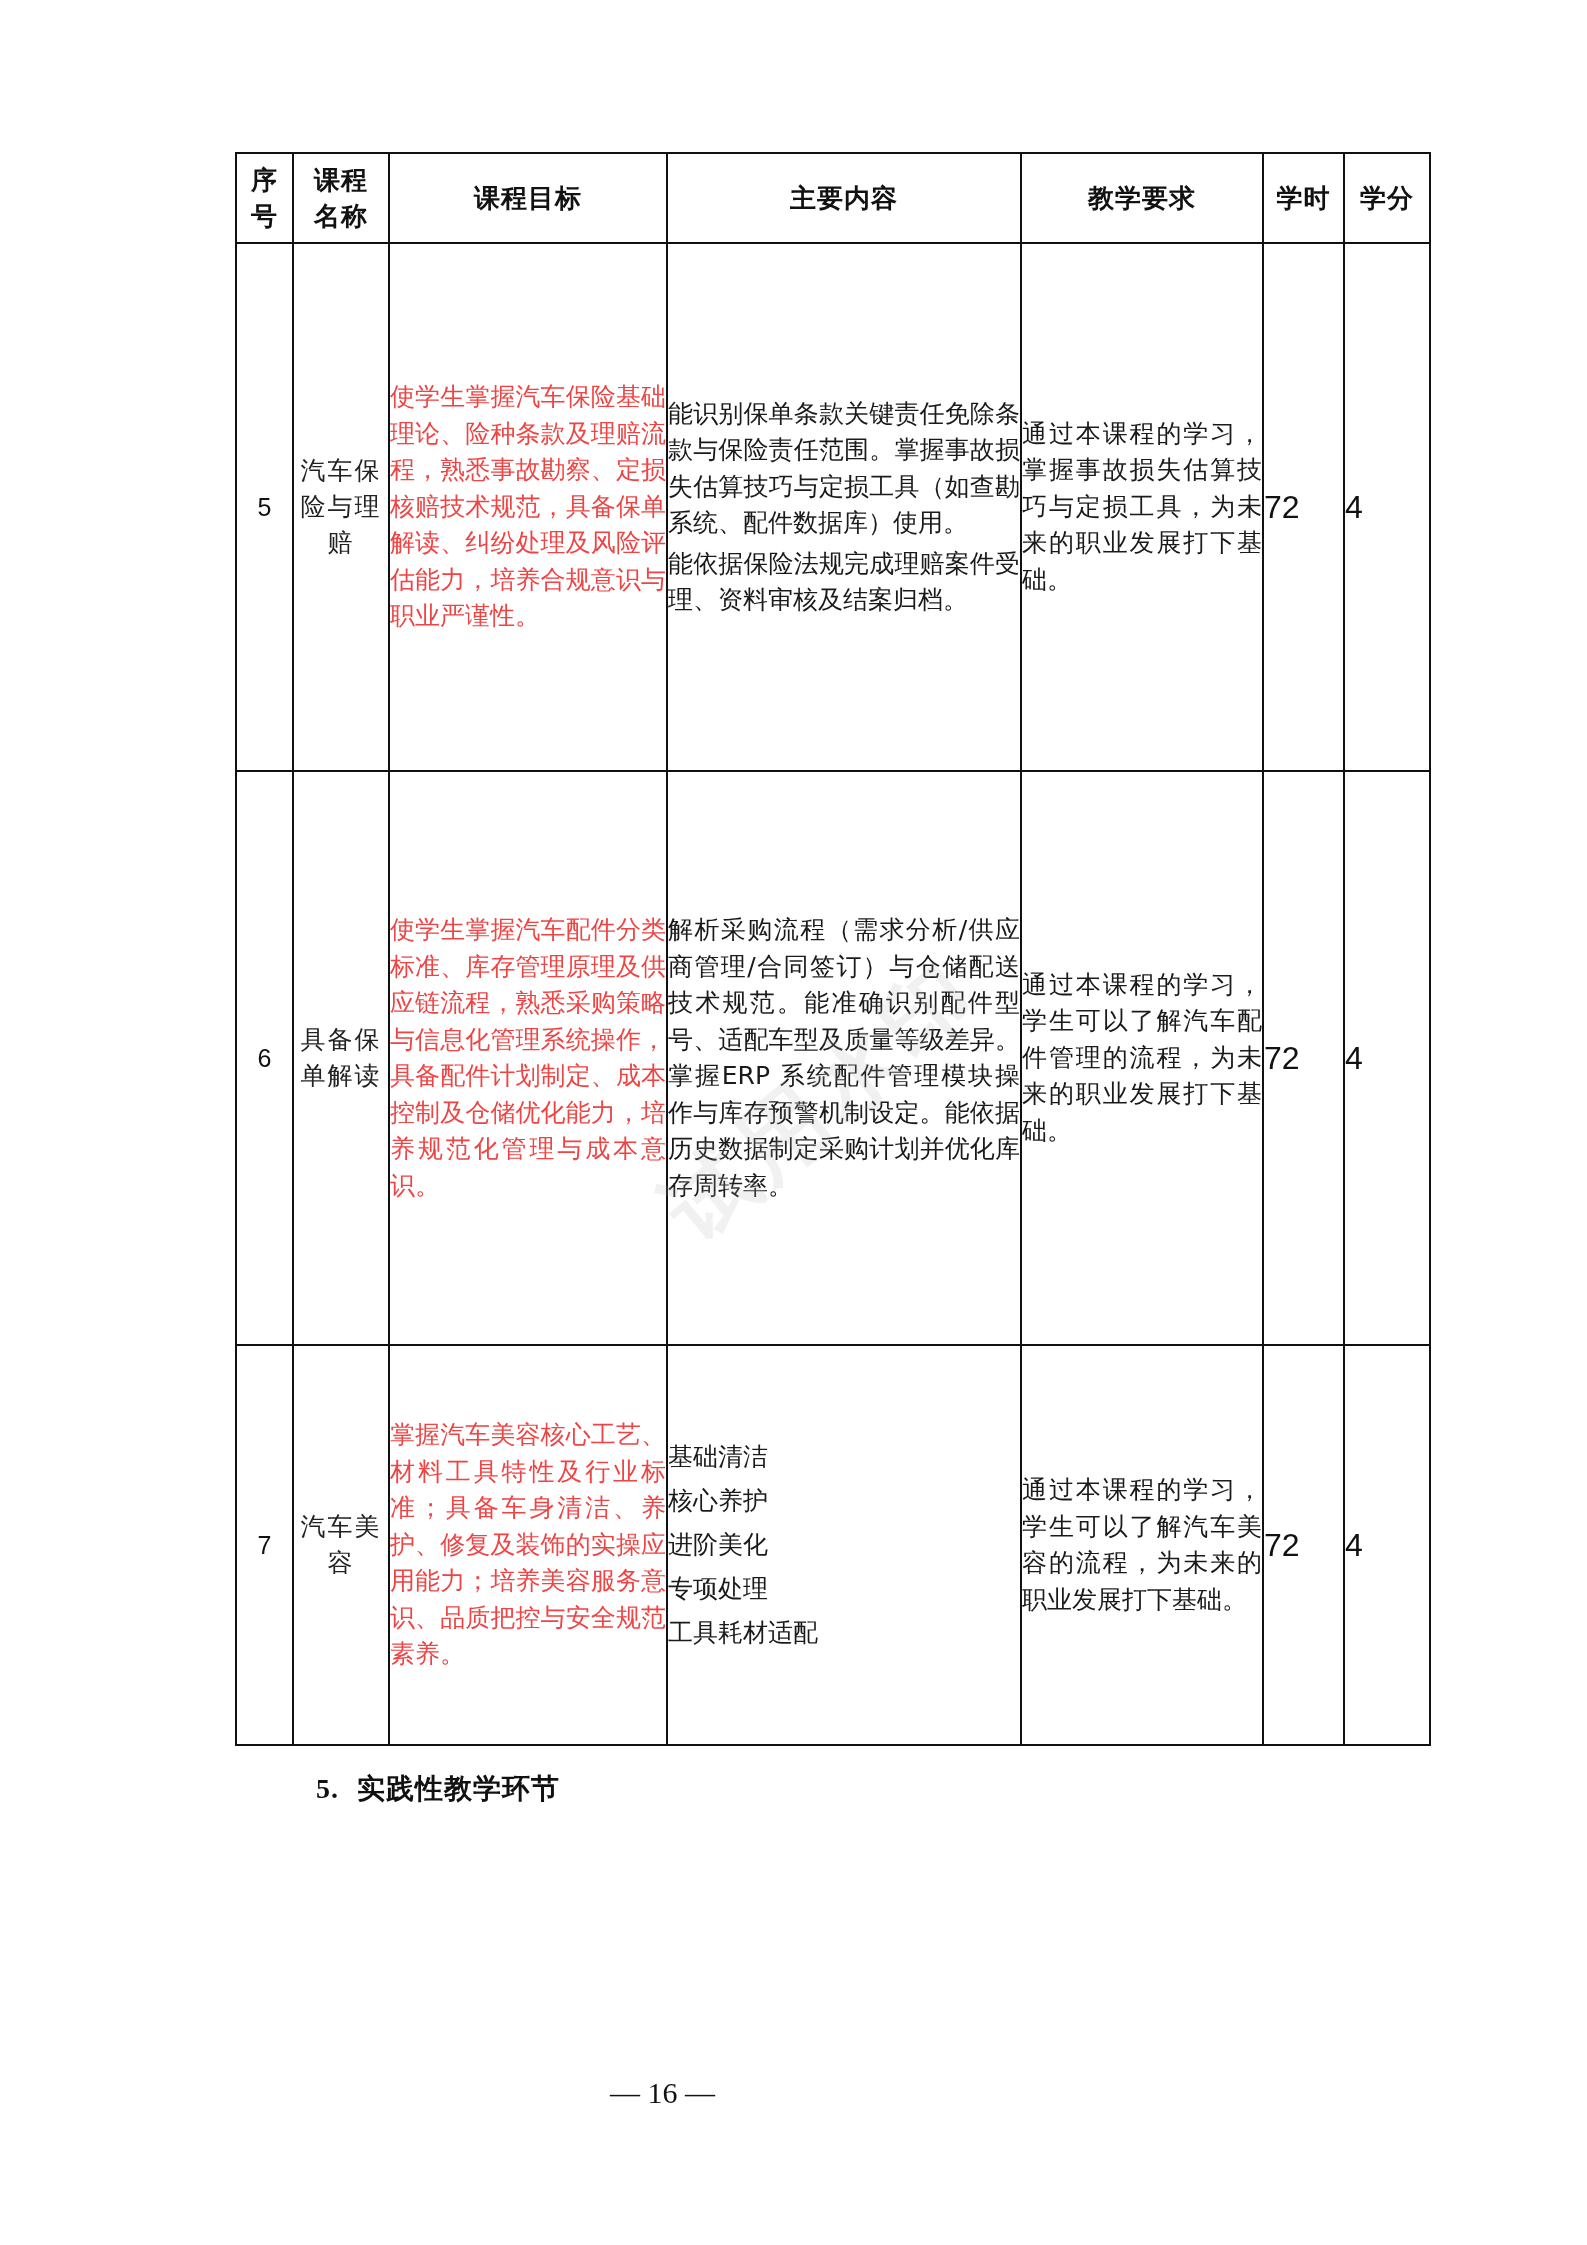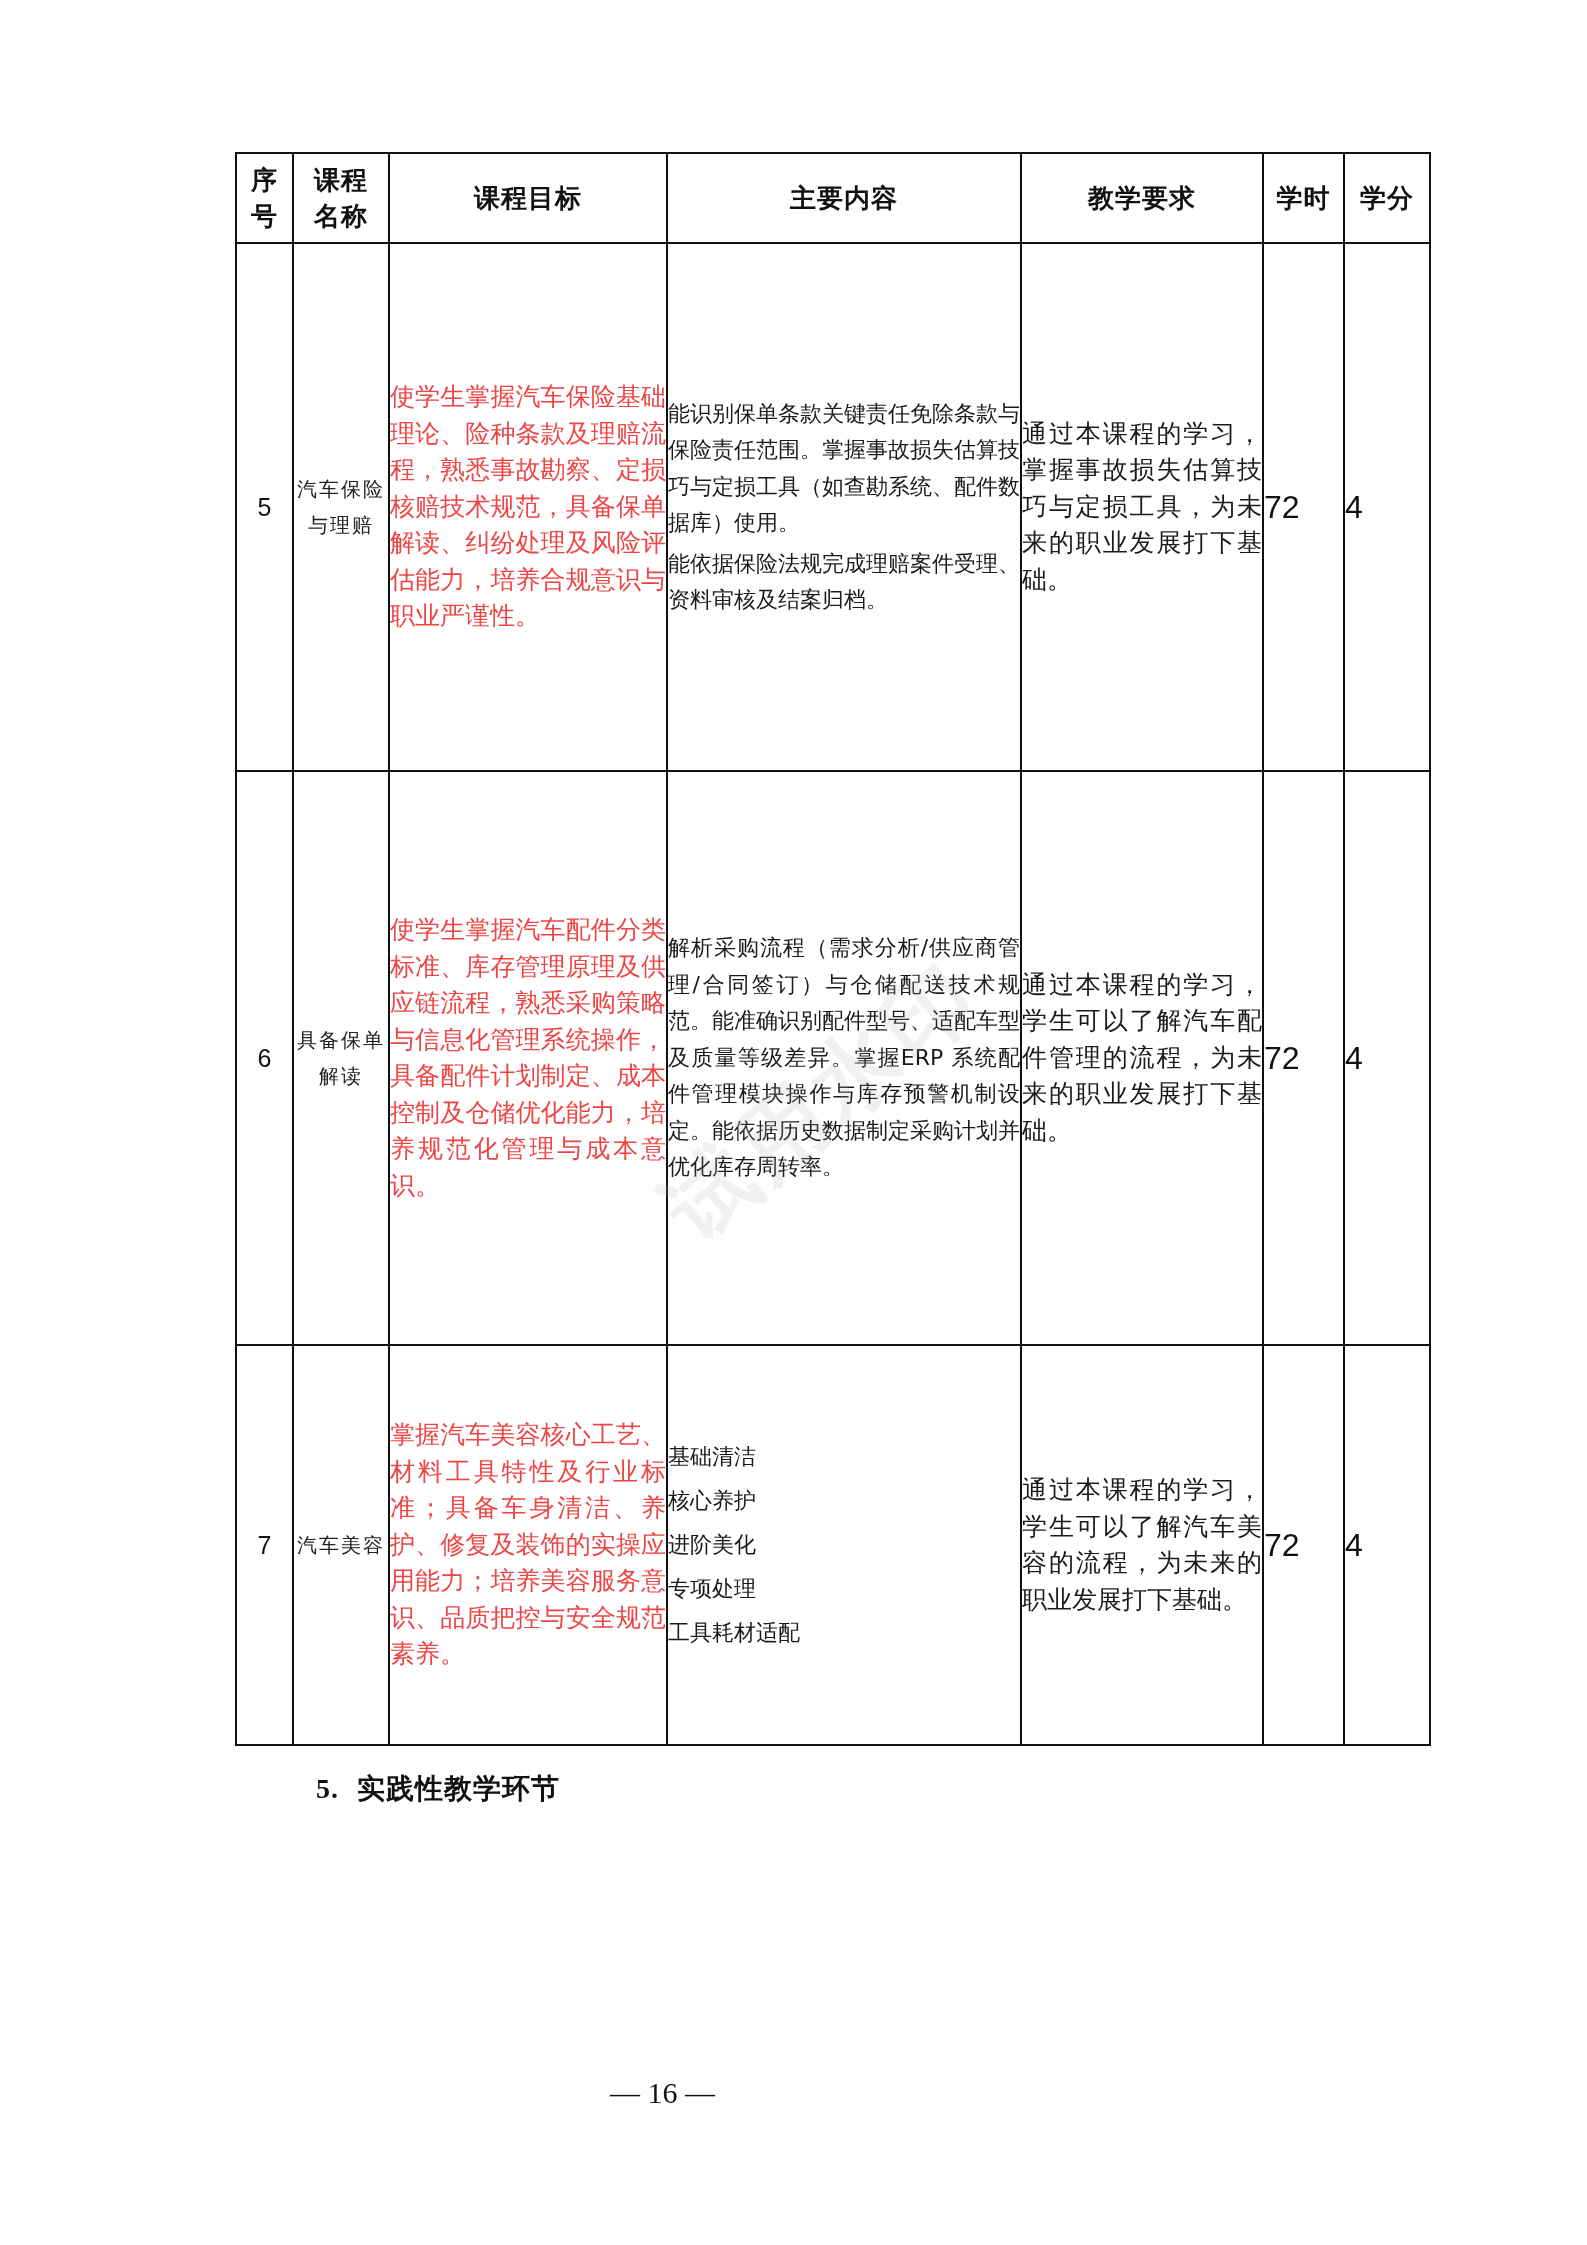--- a/index.html
+++ b/index.html
@@ -49,35 +49,35 @@
     tr.row-5 td { height: 526px; }
     tr.row-6 td { height: 572px; }
     tr.row-7 td { height: 398px; }
     td.cell-no {
       text-align: center;
       font-family: "Liberation Sans", sans-serif;
       font-size: 25px;
     }
     td.cell-name {
       text-align: center;
-      font-size: 20px;
+      font-size: 25px;
       line-height: 36px;
       padding: 0 18px;
       letter-spacing: 2px;
       color: #222;
     }
     td.cell-goal {
       font-size: 25px;
       line-height: 36.5px;
       padding: 0 16px 0 18px;
       text-align: justify;
       color: #ef4444;
     }
     td.cell-content {
-      font-size: 22px;
+      font-size: 25px;
       line-height: 36.5px;
       padding: 0 14px 0 16px;
       text-align: justify;
       color: #1a1a1a;
     }
     td.cell-content .para { margin: 0; }
     td.cell-content .para + .para { margin-top: 4px; }
     td.cell-content .item { margin: 0; line-height: 44px; }
     td.cell-req {
       font-size: 25px;

